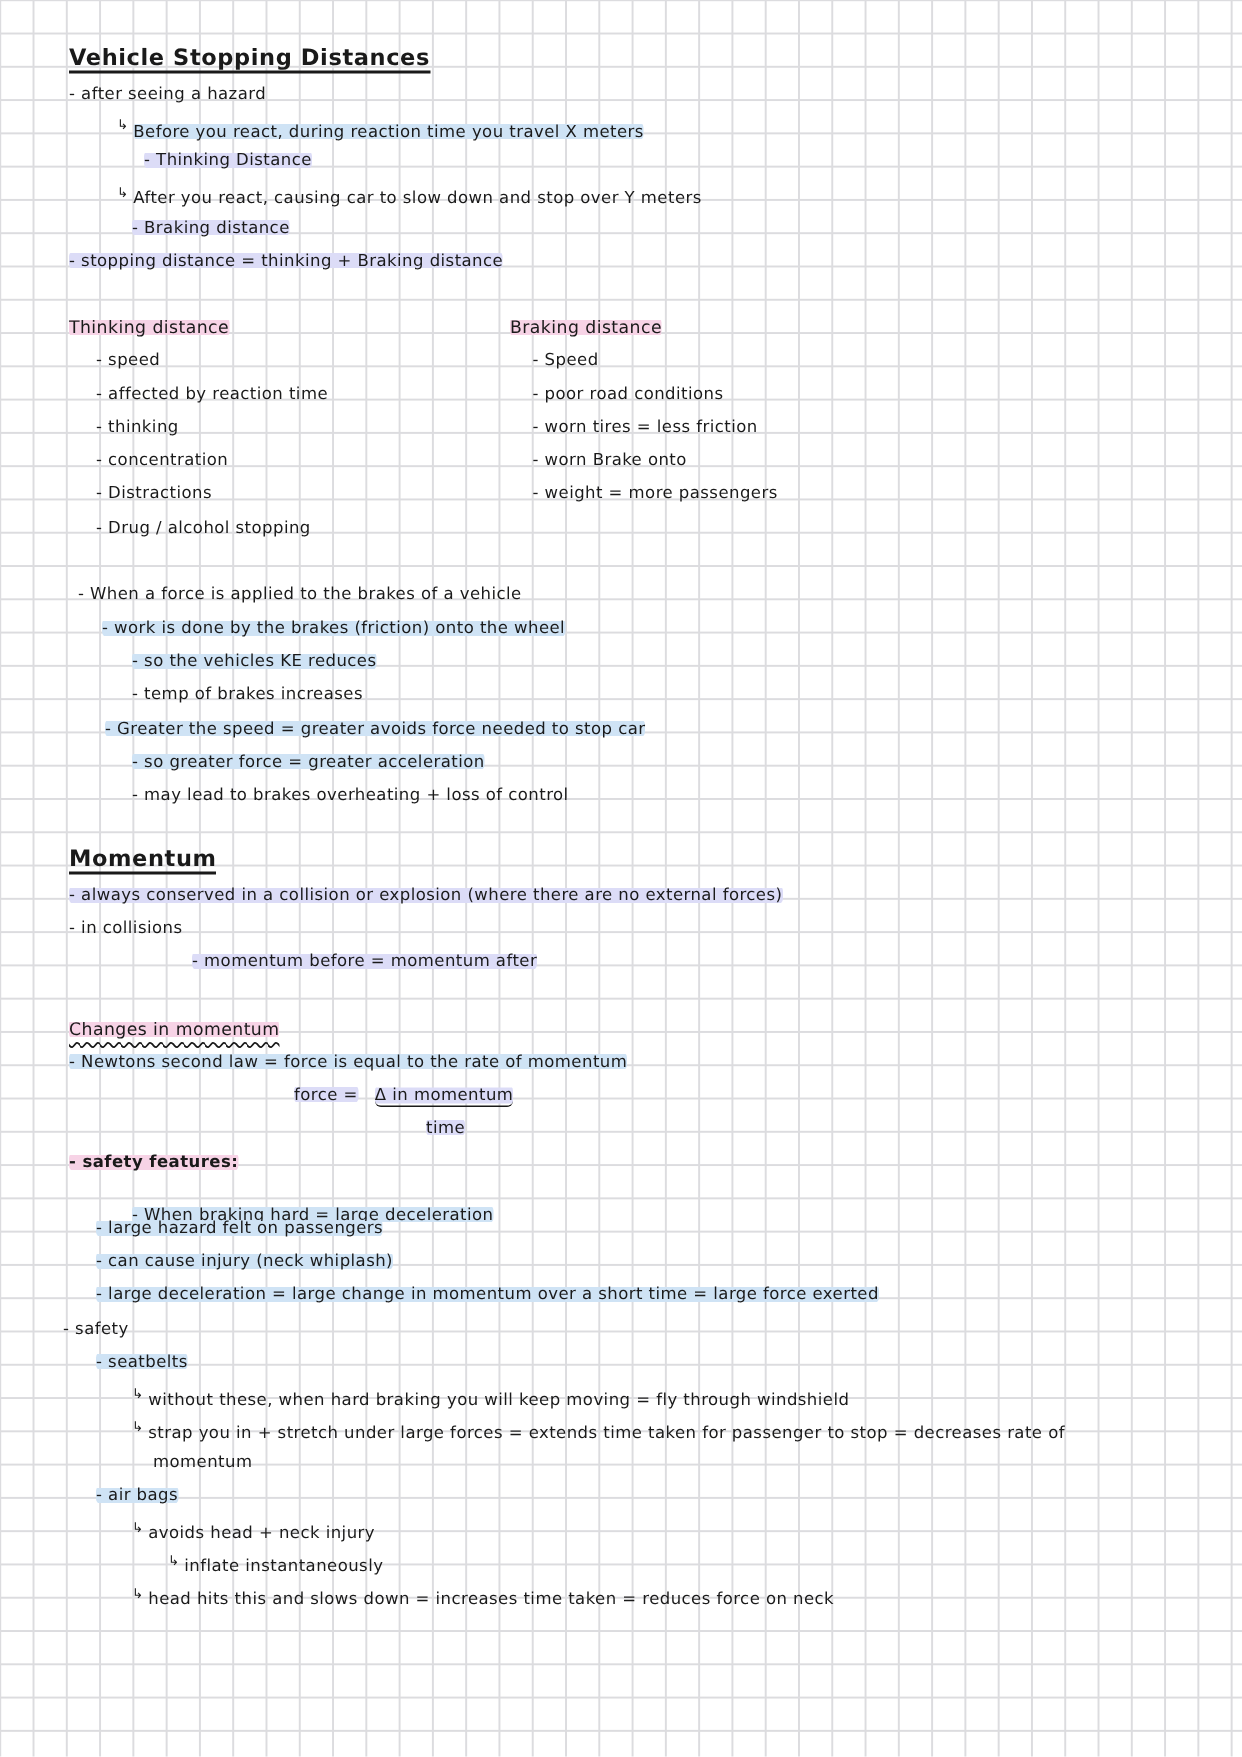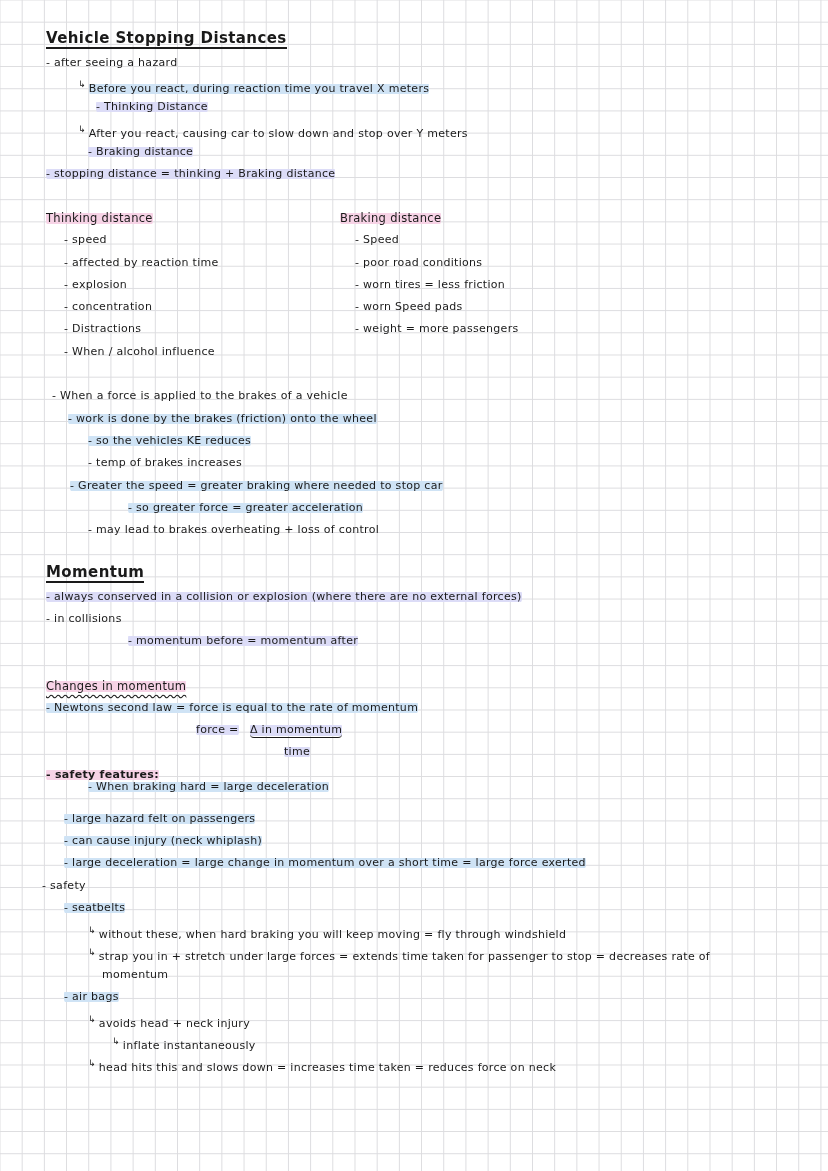--- a/index.html
+++ b/index.html
@@ -43,55 +43,55 @@
 <div class="ln" style="left:96px;top:100px;"><span class="hl-l">- Thinking Distance</span></div>
 <div class="ln" style="left:78px;top:122px;">
   <span class="arrow">↳</span><span>After you react, causing car to slow down and stop over Y meters</span>
 </div>
 <div class="ln" style="left:88px;top:145px;"><span class="hl-l">- Braking distance</span></div>
 <div class="ln" style="left:46px;top:167px;"><span class="hl-l">- stopping distance = thinking + Braking distance</span></div>
 
 <div class="ln sub" style="left:46px;top:211px;"><span class="hl-p">Thinking distance</span></div>
 <div class="ln" style="left:64px;top:233px;">- speed</div>
 <div class="ln" style="left:64px;top:256px;">- affected by reaction time</div>
-<div class="ln" style="left:64px;top:278px;">- explosion</div>
+<div class="ln" style="left:64px;top:278px;">- thinking</div>
 <div class="ln" style="left:64px;top:300px;">- concentration</div>
 <div class="ln" style="left:64px;top:322px;">- Distractions</div>
-<div class="ln" style="left:64px;top:345px;">- When / alcohol influence</div>
+<div class="ln" style="left:64px;top:345px;">- Drug / alcohol stopping</div>
 
 <div class="ln sub" style="left:340px;top:211px;"><span class="hl-p">Braking distance</span></div>
 <div class="ln" style="left:355px;top:233px;">- Speed</div>
 <div class="ln" style="left:355px;top:256px;">- poor road conditions</div>
 <div class="ln" style="left:355px;top:278px;">- worn tires = less friction</div>
-<div class="ln" style="left:355px;top:300px;">- worn Speed pads</div>
+<div class="ln" style="left:355px;top:300px;">- worn Brake onto</div>
 <div class="ln" style="left:355px;top:322px;">- weight = more passengers</div>
 
 <div class="ln" style="left:52px;top:389px;">- When a force is applied to the brakes of a vehicle</div>
 <div class="ln" style="left:68px;top:412px;"><span class="hl-b">- work is done by the brakes (friction) onto the wheel</span></div>
 <div class="ln" style="left:88px;top:434px;"><span class="hl-b">- so the vehicles KE reduces</span></div>
 <div class="ln" style="left:88px;top:456px;">- temp of brakes increases</div>
-<div class="ln" style="left:70px;top:479px;"><span class="hl-b">- Greater the speed = greater braking where needed to stop car</span></div>
-<div class="ln" style="left:88px;top:501px;margin-left:40px;"><span class="hl-b">- so greater force = greater acceleration</span></div>
+<div class="ln" style="left:70px;top:479px;"><span class="hl-b">- Greater the speed = greater avoids force needed to stop car</span></div>
+<div class="ln" style="left:88px;top:501px;"><span class="hl-b">- so greater force = greater acceleration</span></div>
 <div class="ln" style="left:88px;top:523px;">- may lead to brakes overheating + loss of control</div>
 
 <div class="ln h1" style="left:46px;top:564px;">Momentum</div>
 <div class="ln" style="left:46px;top:590px;"><span class="hl-l">- always conserved in a collision or explosion (where there are no external forces)</span></div>
 <div class="ln" style="left:46px;top:612px;">- in collisions</div>
 <div class="ln" style="left:128px;top:634px;"><span class="hl-l">- momentum before = momentum after</span></div>
 
 <div class="ln sub" style="left:46px;top:679px;"><span class="hl-p wavy">Changes in momentum</span></div>
 <div class="ln" style="left:46px;top:701px;"><span class="hl-b">- Newtons second law = force is equal to the rate of momentum</span></div>
 <div class="ln" style="left:196px;top:723px;">
   <span class="hl-l">force =</span>
   &nbsp;&nbsp;<span class="frac-top hl-l">Δ in momentum</span>
 </div>
 <div class="ln" style="left:284px;top:745px;"><span class="hl-l">time</span></div>
 
 <div class="ln" style="left:46px;top:768px;font-weight:bold;"><span class="hl-p">- safety features:</span></div>
-<div class="ln" style="left:64px;top:780px;padding-left:24px;"><span class="hl-b">- When braking hard = large deceleration</span></div>
+<div class="ln" style="left:64px;top:803px;padding-left:24px;"><span class="hl-b">- When braking hard = large deceleration</span></div>
 <div class="ln" style="left:64px;top:812px;"><span class="hl-b">- large hazard felt on passengers</span></div>
 <div class="ln" style="left:64px;top:834px;"><span class="hl-b">- can cause injury (neck whiplash)</span></div>
 <div class="ln" style="left:64px;top:856px;"><span class="hl-b">- large deceleration = large change in momentum over a short time = large force exerted</span></div>
 
 <div class="ln" style="left:42px;top:879px;">- safety</div>
 <div class="ln" style="left:64px;top:901px;"><span class="hl-b">- seatbelts</span></div>
 <div class="ln" style="left:88px;top:923px;">
   <span class="arrow">↳</span><span>without these, when hard braking you will keep moving = fly through windshield</span>
 </div>
 <div class="ln" style="left:88px;top:945px;">

